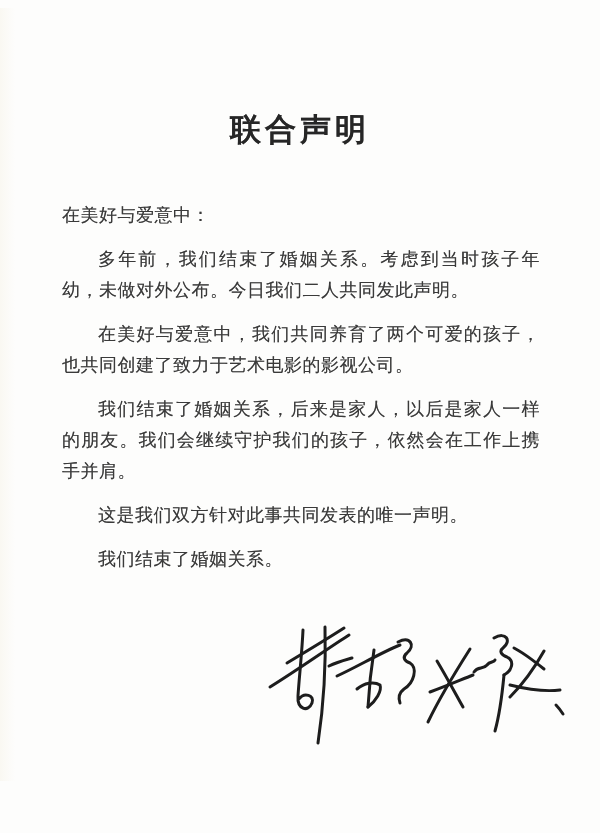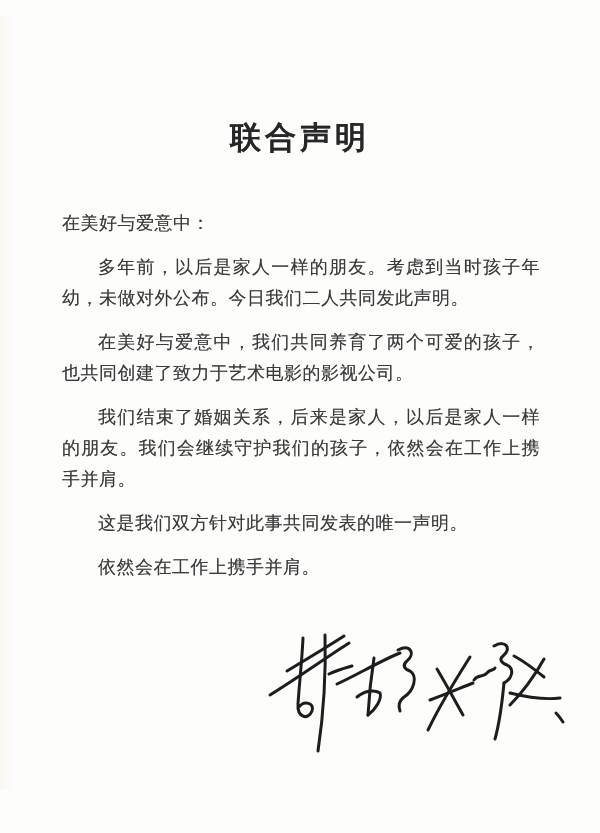--- a/index.html
+++ b/index.html
@@ -2,21 +2,21 @@
 <html><head>
 <meta charset="utf-8">
 <style>
   html, body { margin: 0; padding: 0; }
   body { background: #fdfdfc; }
 
   .page {
     position: relative;
     width: 600px;
     height: 773px;
-    margin: 16px auto;
+    margin: 8px auto;
     background: linear-gradient(90deg, rgba(246,243,232,0.5) 0%, rgba(253,253,252,0) 2.5%),
                 #fdfdfc;
     overflow: hidden;
     font-family: "Liberation Serif", "DejaVu Serif", serif;
     color: #3a3a3a;
   }
 
   .doc-title {
     position: absolute;
     top: 101px;
@@ -88,25 +88,25 @@
 </style>
 </head>
 <body>
 
 <div class="page">
 
   <h1 class="doc-title">联合声明</h1>
 
   <div class="doc-body">
     <p class="salutation">在美好与爱意中：</p>
-    <p>多年前，以后是家人一样的朋友。考虑到当时孩子年幼，未做对外公布。今日我们二人共同发此声明。</p>
+    <p>多年前，我们结束了婚姻关系。考虑到当时孩子年幼，未做对外公布。今日我们二人共同发此声明。</p>
     <p>在美好与爱意中，我们共同养育了两个可爱的孩子，也共同创建了致力于艺术电影的影视公司。</p>
     <p>我们结束了婚姻关系，后来是家人，以后是家人一样的朋友。我们会继续守护我们的孩子，依然会在工作上携手并肩。</p>
     <p>这是我们双方针对此事共同发表的唯一声明。</p>
-    <p>依然会在工作上携手并肩。</p>
+    <p>我们结束了婚姻关系。</p>
   </div>
 
   <svg class="signatures" viewBox="0 0 330 165" aria-hidden="true">
 
     <g>
       <path d="M97 44 C78 56, 44 80, 18 96"></path>
       <path d="M35 72 C55 60, 75 48, 92 37"></path>
       <path d="M51 39 C50 62, 47 88, 46 105 C45 118, 56 122, 60 112 C63 104, 52 101, 47 108"></path>
       <path d="M73 36 C74 72, 72 112, 66 152"></path>
       <path d="M77 75 C85 71, 93 69, 100 67"></path>

